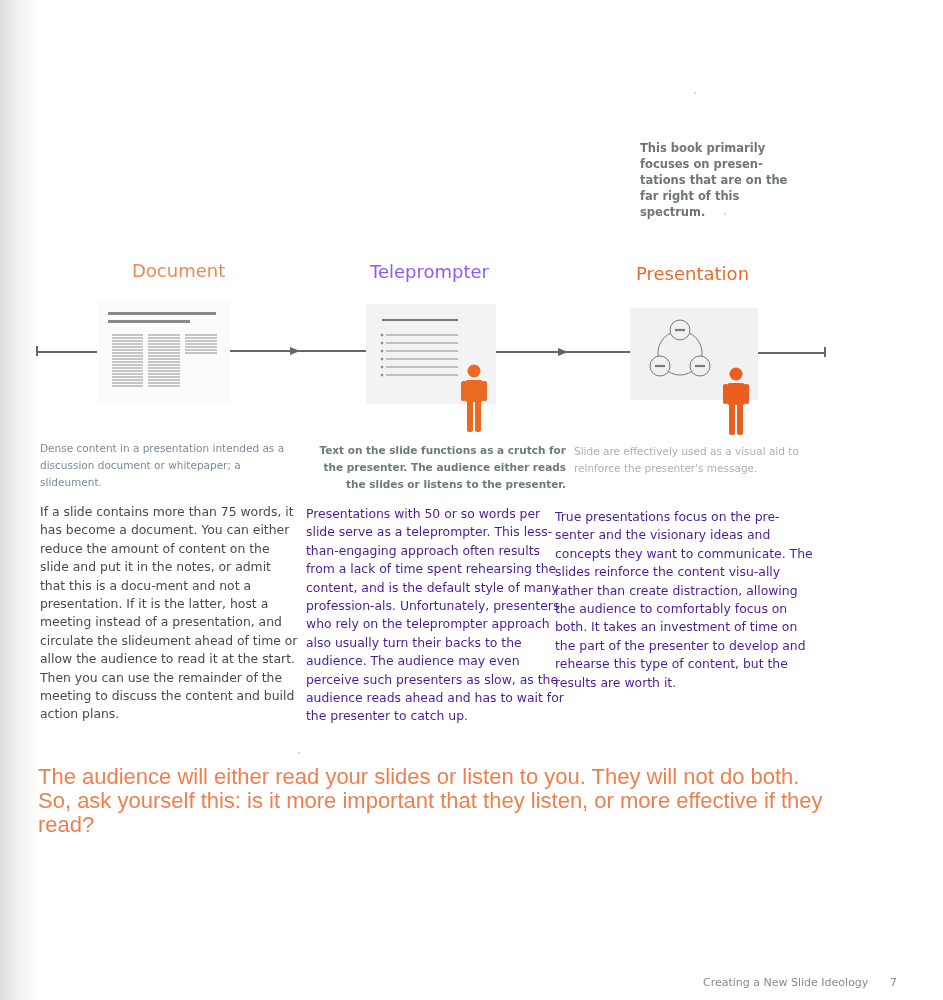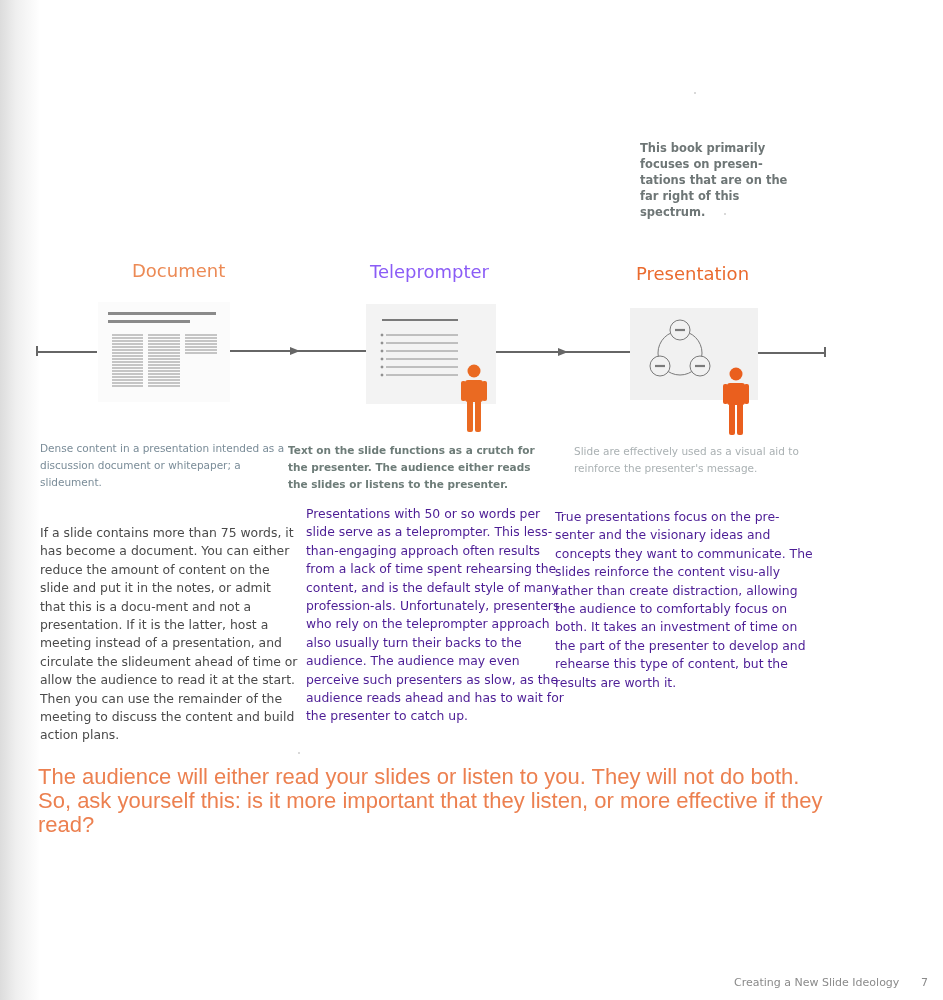--- a/index.html
+++ b/index.html
@@ -40,38 +40,38 @@
   .pres-slide { left: 630px; top: 308px; width: 128px; height: 92px; background: #f1f1f1; }
 
   .bar { position: absolute; background: #8a8a8a; }
   .person { position: absolute; }
 
   .summary {
     position: absolute; font-family: "DejaVu Sans", sans-serif;
     font-size: 10.5px; line-height: 17px; width: 260px;
   }
   .summary.doc { left: 40px; top: 440px; color: #7a8c98; }
-  .summary.tele { left: 288px; top: 442px; color: #6d7c78; font-weight: bold; }
+  .summary.tele { left: 306px; top: 442px; color: #6d7c78; font-weight: bold; text-align: right; }
   .summary.pres { left: 574px; top: 443px; color: #aab1b3; }
 
   .body-text {
     position: absolute; font-family: "DejaVu Sans", sans-serif;
     font-size: 12.4px; line-height: 18.4px; color: #4c1d95; width: 258px;
   }
-  .body-text.doc { left: 40px; top: 503px; color: #4a4a4a; margin-top: 21px; }
+  .body-text.doc { left: 40px; top: 503px; color: #4a4a4a; }
   .body-text.tele { left: 306px; top: 505px; }
   .body-text.pres { left: 555px; top: 508px; }
 
   .pullquote {
     position: absolute; left: 38px; top: 765px; width: 800px;
     font-family: "Liberation Sans", sans-serif;
     font-size: 22px; line-height: 24px; color: #ec8050;
   }
   .footer {
-    position: absolute; top: 976px; left: 734px;
+    position: absolute; top: 976px; left: 703px;
     font-family: "DejaVu Sans", sans-serif; font-size: 11px; color: #8a8a8a;
   }
   .footer .page { margin-left: 18px; }
   .speck { position: absolute; width: 2px; height: 2px; background: #ccc; border-radius: 1px; }
 </style>
 </head>
 <body>
 
 <div class="gutter-shade"></div>
 

